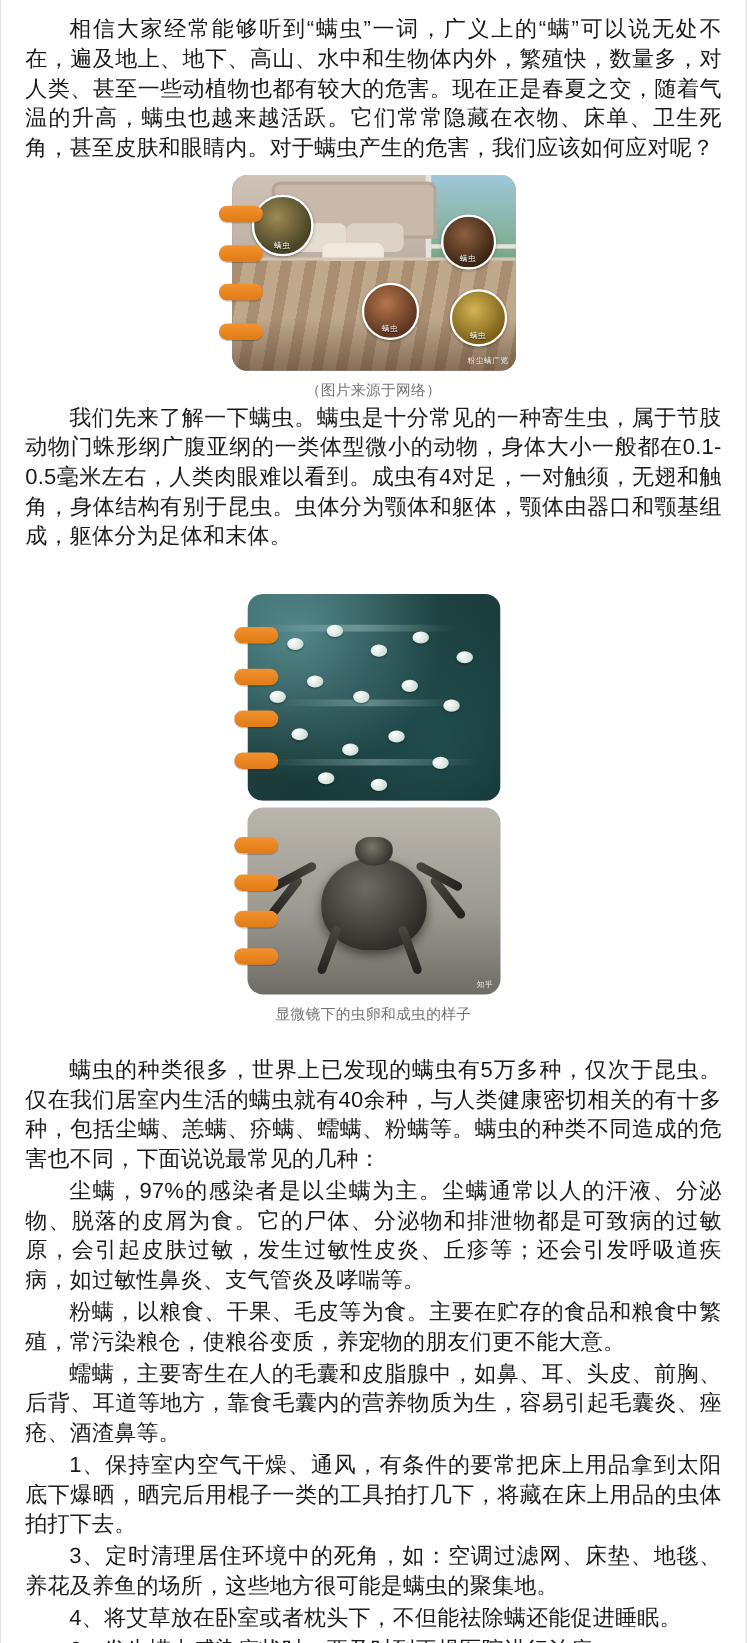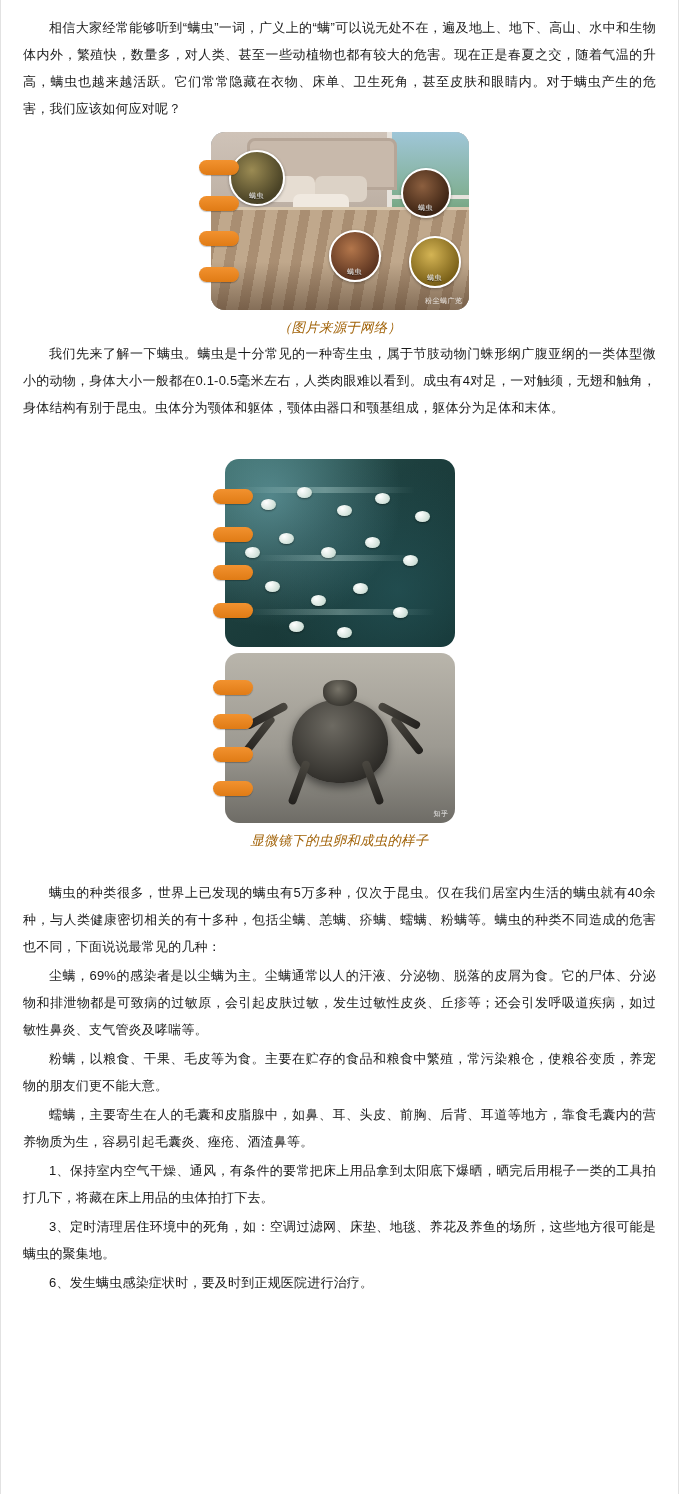--- a/index.html
+++ b/index.html
@@ -16,42 +16,41 @@
     min-height: 1494px;
     margin: 0 auto;
     background: #ffffff;
     border-left: 1px solid #e2e2e2;
     border-right: 1px solid #e2e2e2;
     box-sizing: border-box;
     padding: 14px 22px 18px 22px;
     position: relative;
   }
   p.para {
-    font-size: 13px;
+    font-size: 20px;
     line-height: 27px;
     margin: 0 0 2px 0;
     text-align: justify;
     text-justify: inter-ideograph;
     letter-spacing: 0.2px;
     text-indent: 2em;
   }
   .figure {
     margin: 10px 0 0 0;
     display: flex;
     flex-direction: column;
     align-items: center;
   }
   .caption {
     font-size: 13.4px;
     line-height: 24px;
-    color: #a16207;
+    color: #737373;
     text-align: center;
     margin-top: 6px;
     letter-spacing: 0.3px;
-    font-style: italic;
   }
 
   
   .card {
     position: relative;
     border-radius: 14px;
     overflow: visible;
   }
   .card .inner {
     border-radius: 14px;
@@ -326,20 +325,21 @@
         </div>
       </div>
 
     </div>
     <div class="caption">显微镜下的虫卵和成虫的样子</div>
   </div>
 
   <div class="spacer-lg"></div>
 
   <p class="para">螨虫的种类很多，世界上已发现的螨虫有5万多种，仅次于昆虫。仅在我们居室内生活的螨虫就有40余种，与人类健康密切相关的有十多种，包括尘螨、恙螨、疥螨、蠕螨、粉螨等。螨虫的种类不同造成的危害也不同，下面说说最常见的几种：</p>
-  <p class="para">尘螨，69%的感染者是以尘螨为主。尘螨通常以人的汗液、分泌物、脱落的皮屑为食。它的尸体、分泌物和排泄物都是可致病的过敏原，会引起皮肤过敏，发生过敏性皮炎、丘疹等；还会引发呼吸道疾病，如过敏性鼻炎、支气管炎及哮喘等。</p>
+  <p class="para">尘螨，97%的感染者是以尘螨为主。尘螨通常以人的汗液、分泌物、脱落的皮屑为食。它的尸体、分泌物和排泄物都是可致病的过敏原，会引起皮肤过敏，发生过敏性皮炎、丘疹等；还会引发呼吸道疾病，如过敏性鼻炎、支气管炎及哮喘等。</p>
   <p class="para">粉螨，以粮食、干果、毛皮等为食。主要在贮存的食品和粮食中繁殖，常污染粮仓，使粮谷变质，养宠物的朋友们更不能大意。</p>
   <p class="para">蠕螨，主要寄生在人的毛囊和皮脂腺中，如鼻、耳、头皮、前胸、后背、耳道等地方，靠食毛囊内的营养物质为生，容易引起毛囊炎、痤疮、酒渣鼻等。</p>
   <p class="para">1、保持室内空气干燥、通风，有条件的要常把床上用品拿到太阳底下爆晒，晒完后用棍子一类的工具拍打几下，将藏在床上用品的虫体拍打下去。</p>
   <p class="para">3、定时清理居住环境中的死角，如：空调过滤网、床垫、地毯、养花及养鱼的场所，这些地方很可能是螨虫的聚集地。</p>
+  <p class="para">4、将艾草放在卧室或者枕头下，不但能祛除螨还能促进睡眠。</p>
   <p class="para">6、发生螨虫感染症状时，要及时到正规医院进行治疗。</p>
 
 </div>
 
 </body></html>

